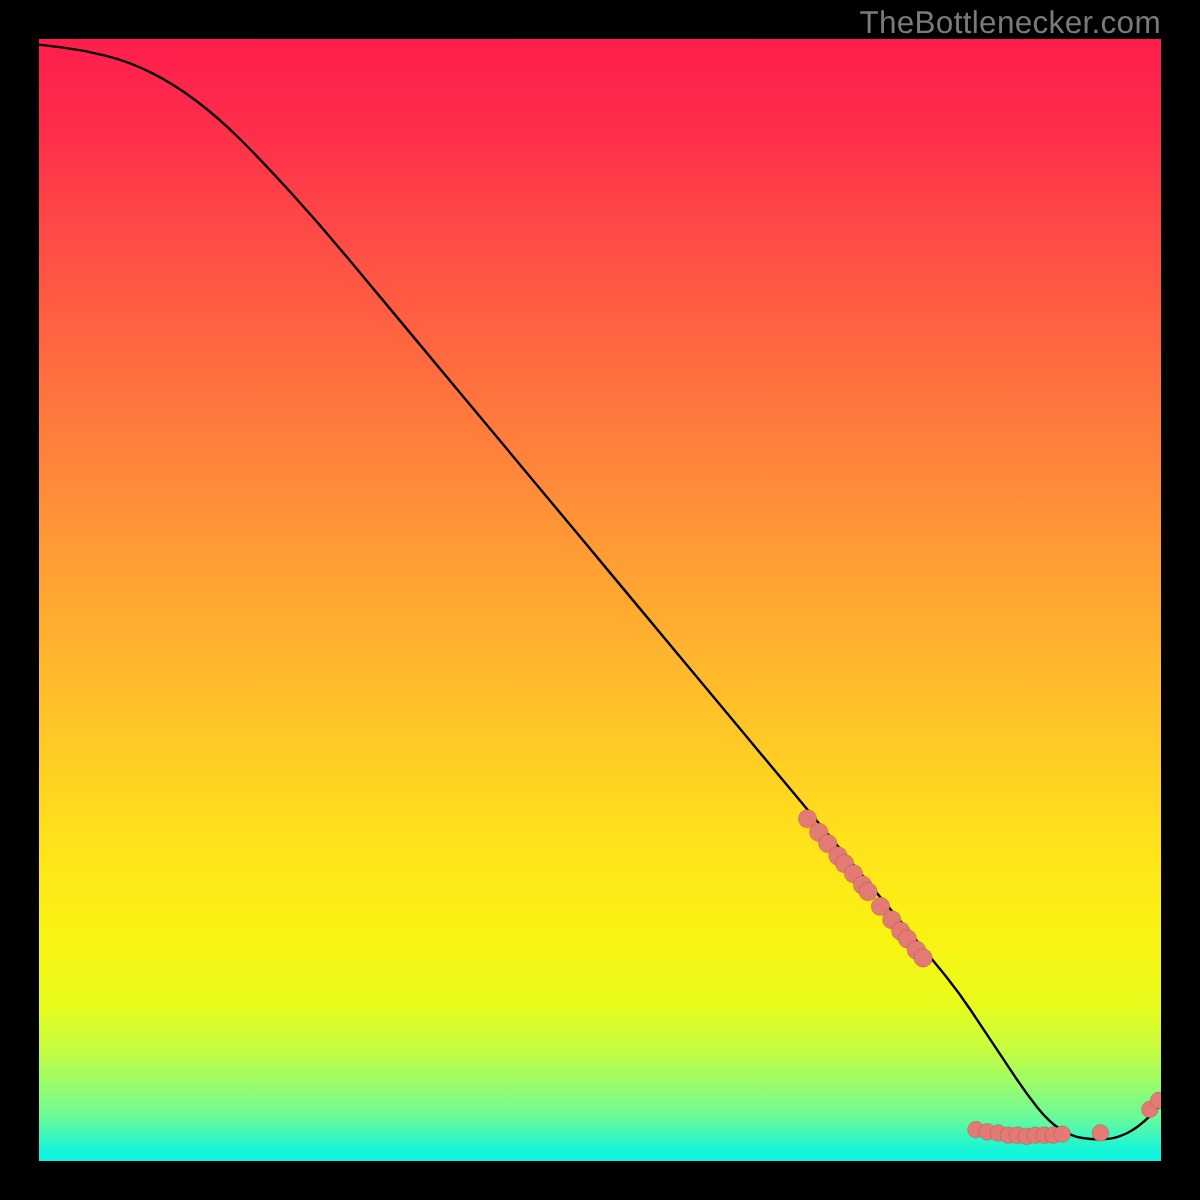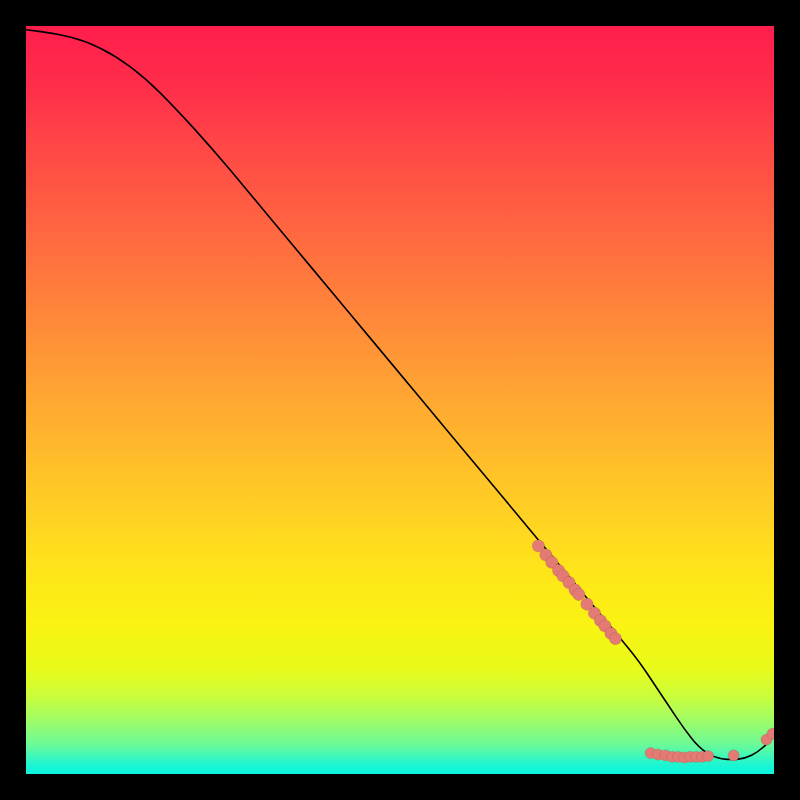--- a/index.html
+++ b/index.html
@@ -72,20 +72,21 @@
     color: #7a7a7a;
     font-size: 21px;
     letter-spacing: 0.2px;
     font-weight: 400;
   }
 </style>
 </head>
 <body>
 
 <div class="stage">
+  <div class="attribution">TheBottlenecker.com</div>
 
   <div class="plot-area">
     <div class="gradient"></div>
     <svg class="curve-svg" viewBox="0 0 748 748" preserveAspectRatio="none">
       <path id="curve-path" class="curve-path" d="M 0.00 3.74 Q 0.00 3.74 14.96 5.61 Q 29.92 7.48 44.88 11.22 Q 59.84 14.96 74.80 22.44 Q 89.76 29.92 104.72 41.14 Q 119.68 52.36 134.64 67.32 Q 149.60 82.28 168.30 102.85 Q 187.00 123.42 205.70 145.86 Q 224.40 168.30 243.10 190.74 Q 261.80 213.18 280.50 235.62 Q 299.20 258.06 317.90 280.50 Q 336.60 302.94 355.30 325.38 Q 374.00 347.82 392.70 370.26 Q 411.40 392.70 430.10 415.14 Q 448.80 437.58 467.50 460.02 Q 486.20 482.46 504.90 504.90 Q 523.60 527.34 542.30 549.78 Q 561.00 572.22 579.70 594.66 Q 598.40 617.10 605.88 626.45 Q 613.36 635.80 620.84 647.02 Q 628.32 658.24 635.80 669.46 Q 643.28 680.68 650.76 691.90 Q 658.24 703.12 665.72 712.47 Q 673.20 721.82 680.68 726.68 Q 688.16 731.54 695.64 732.67 Q 703.12 733.79 710.60 733.41 Q 718.08 733.04 725.56 729.30 Q 733.04 725.56 740.52 718.08 T 748.00 710.60"></path>
       <g id="dots-upper">
           <circle cx="512.38" cy="519.86" r="6.2" class="dot"></circle>
           <circle cx="519.86" cy="528.84" r="6.2" class="dot"></circle>
           <circle cx="525.84" cy="536.32" r="6.2" class="dot"></circle>
           <circle cx="532.58" cy="544.54" r="6.2" class="dot"></circle>

